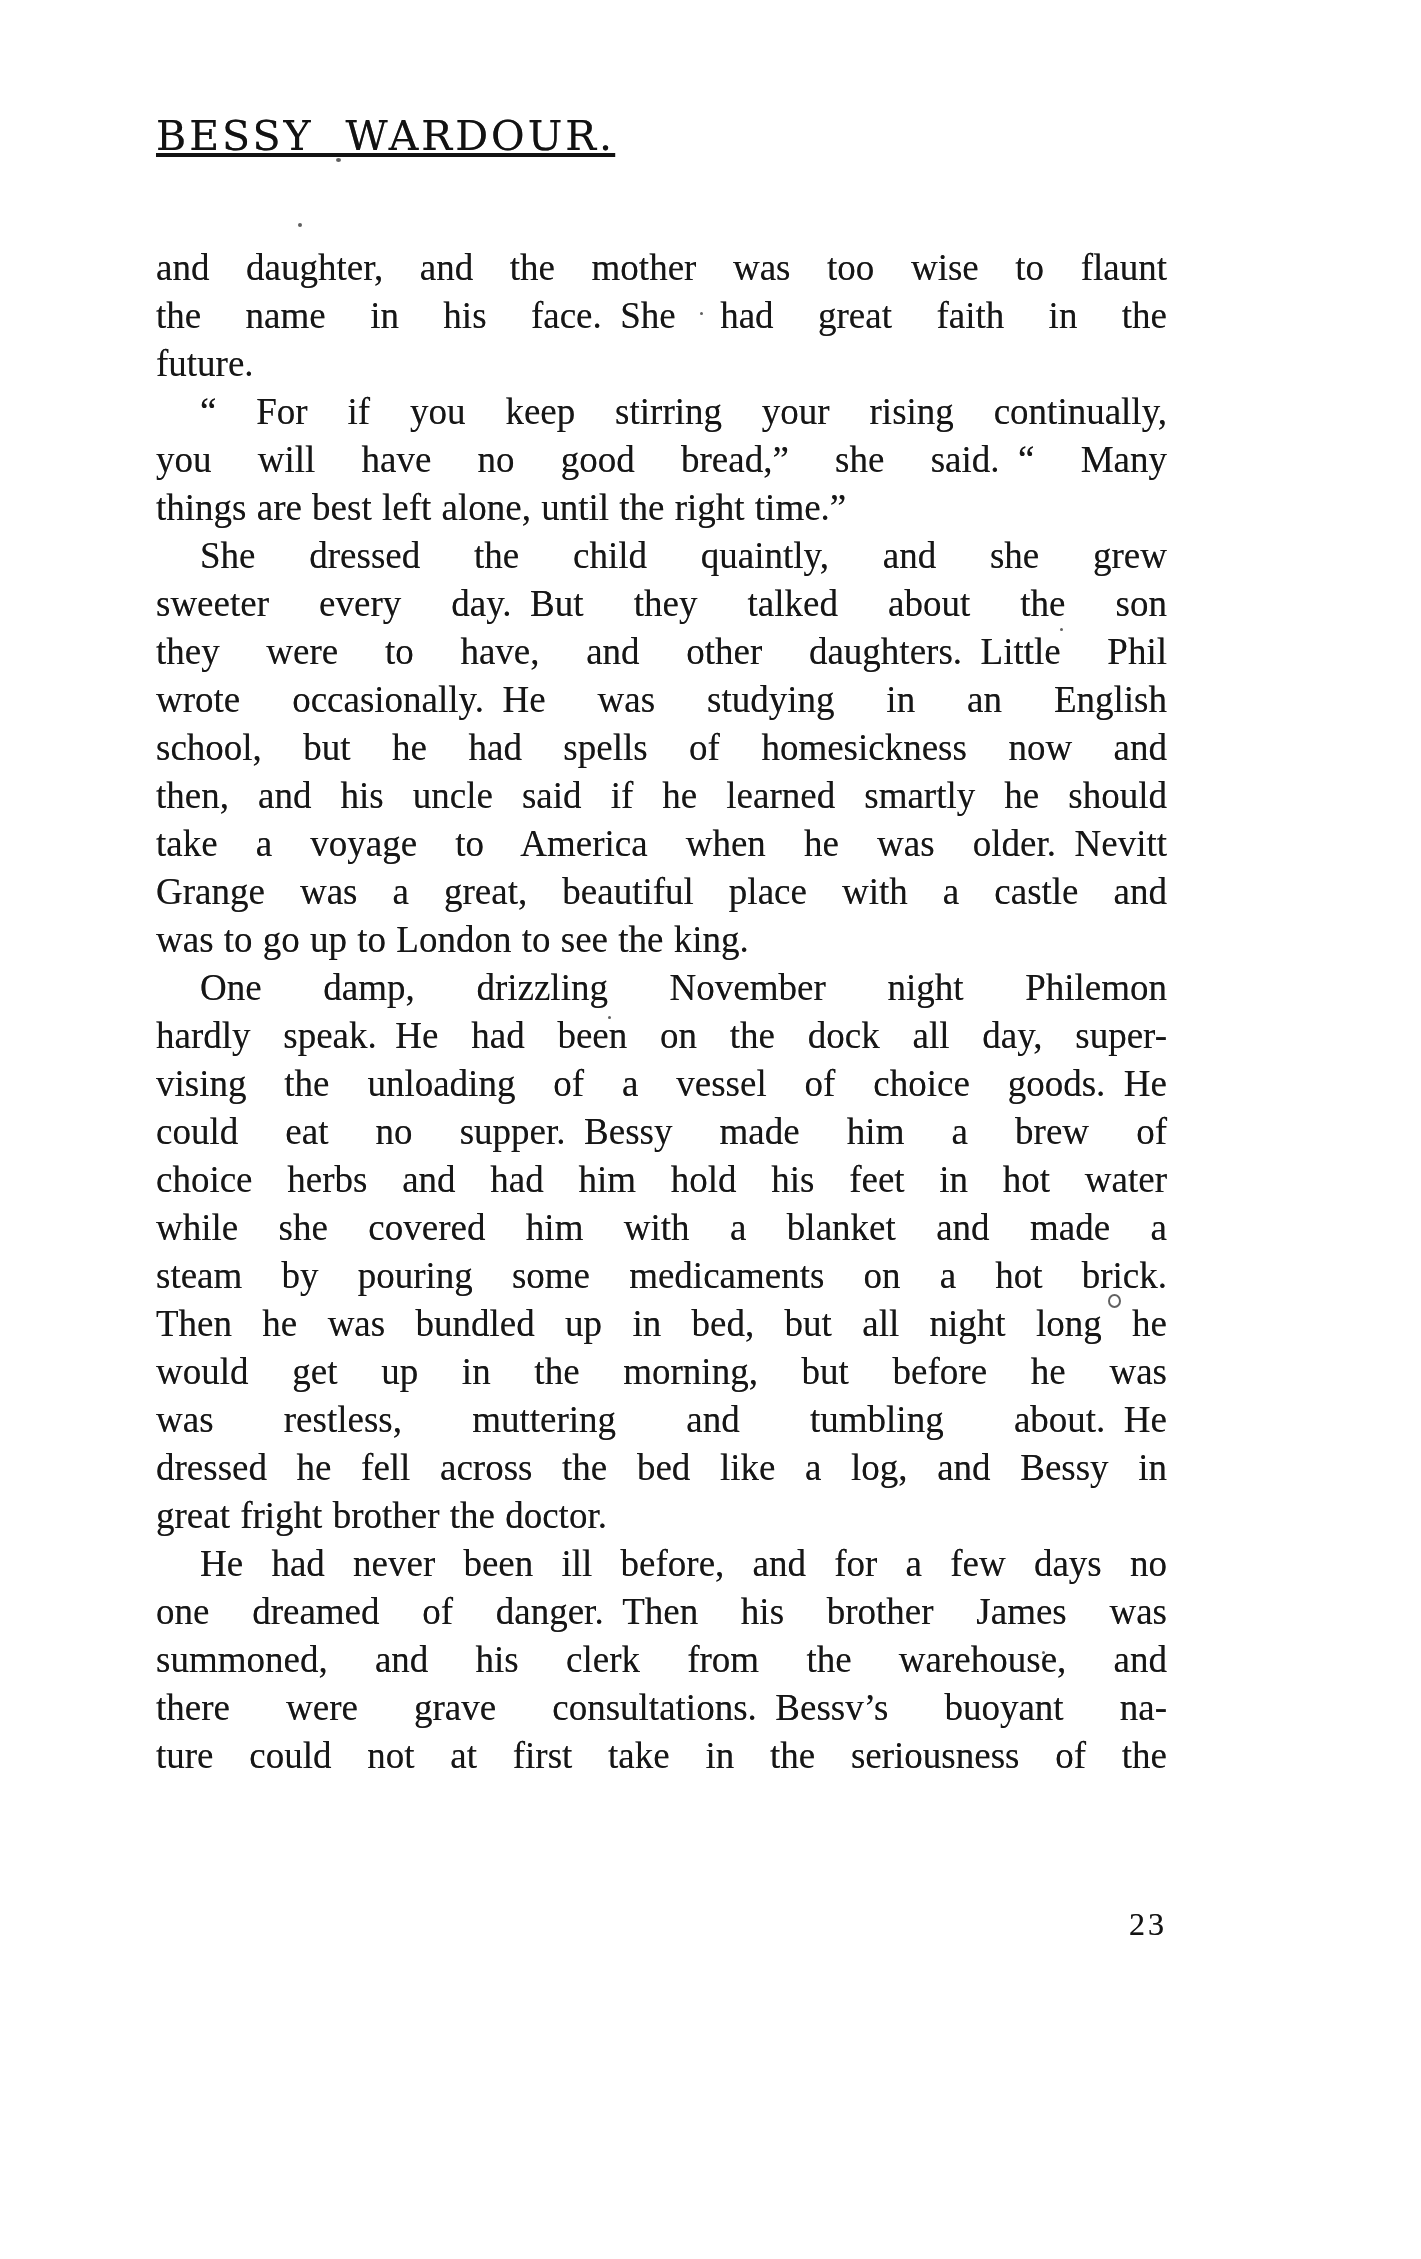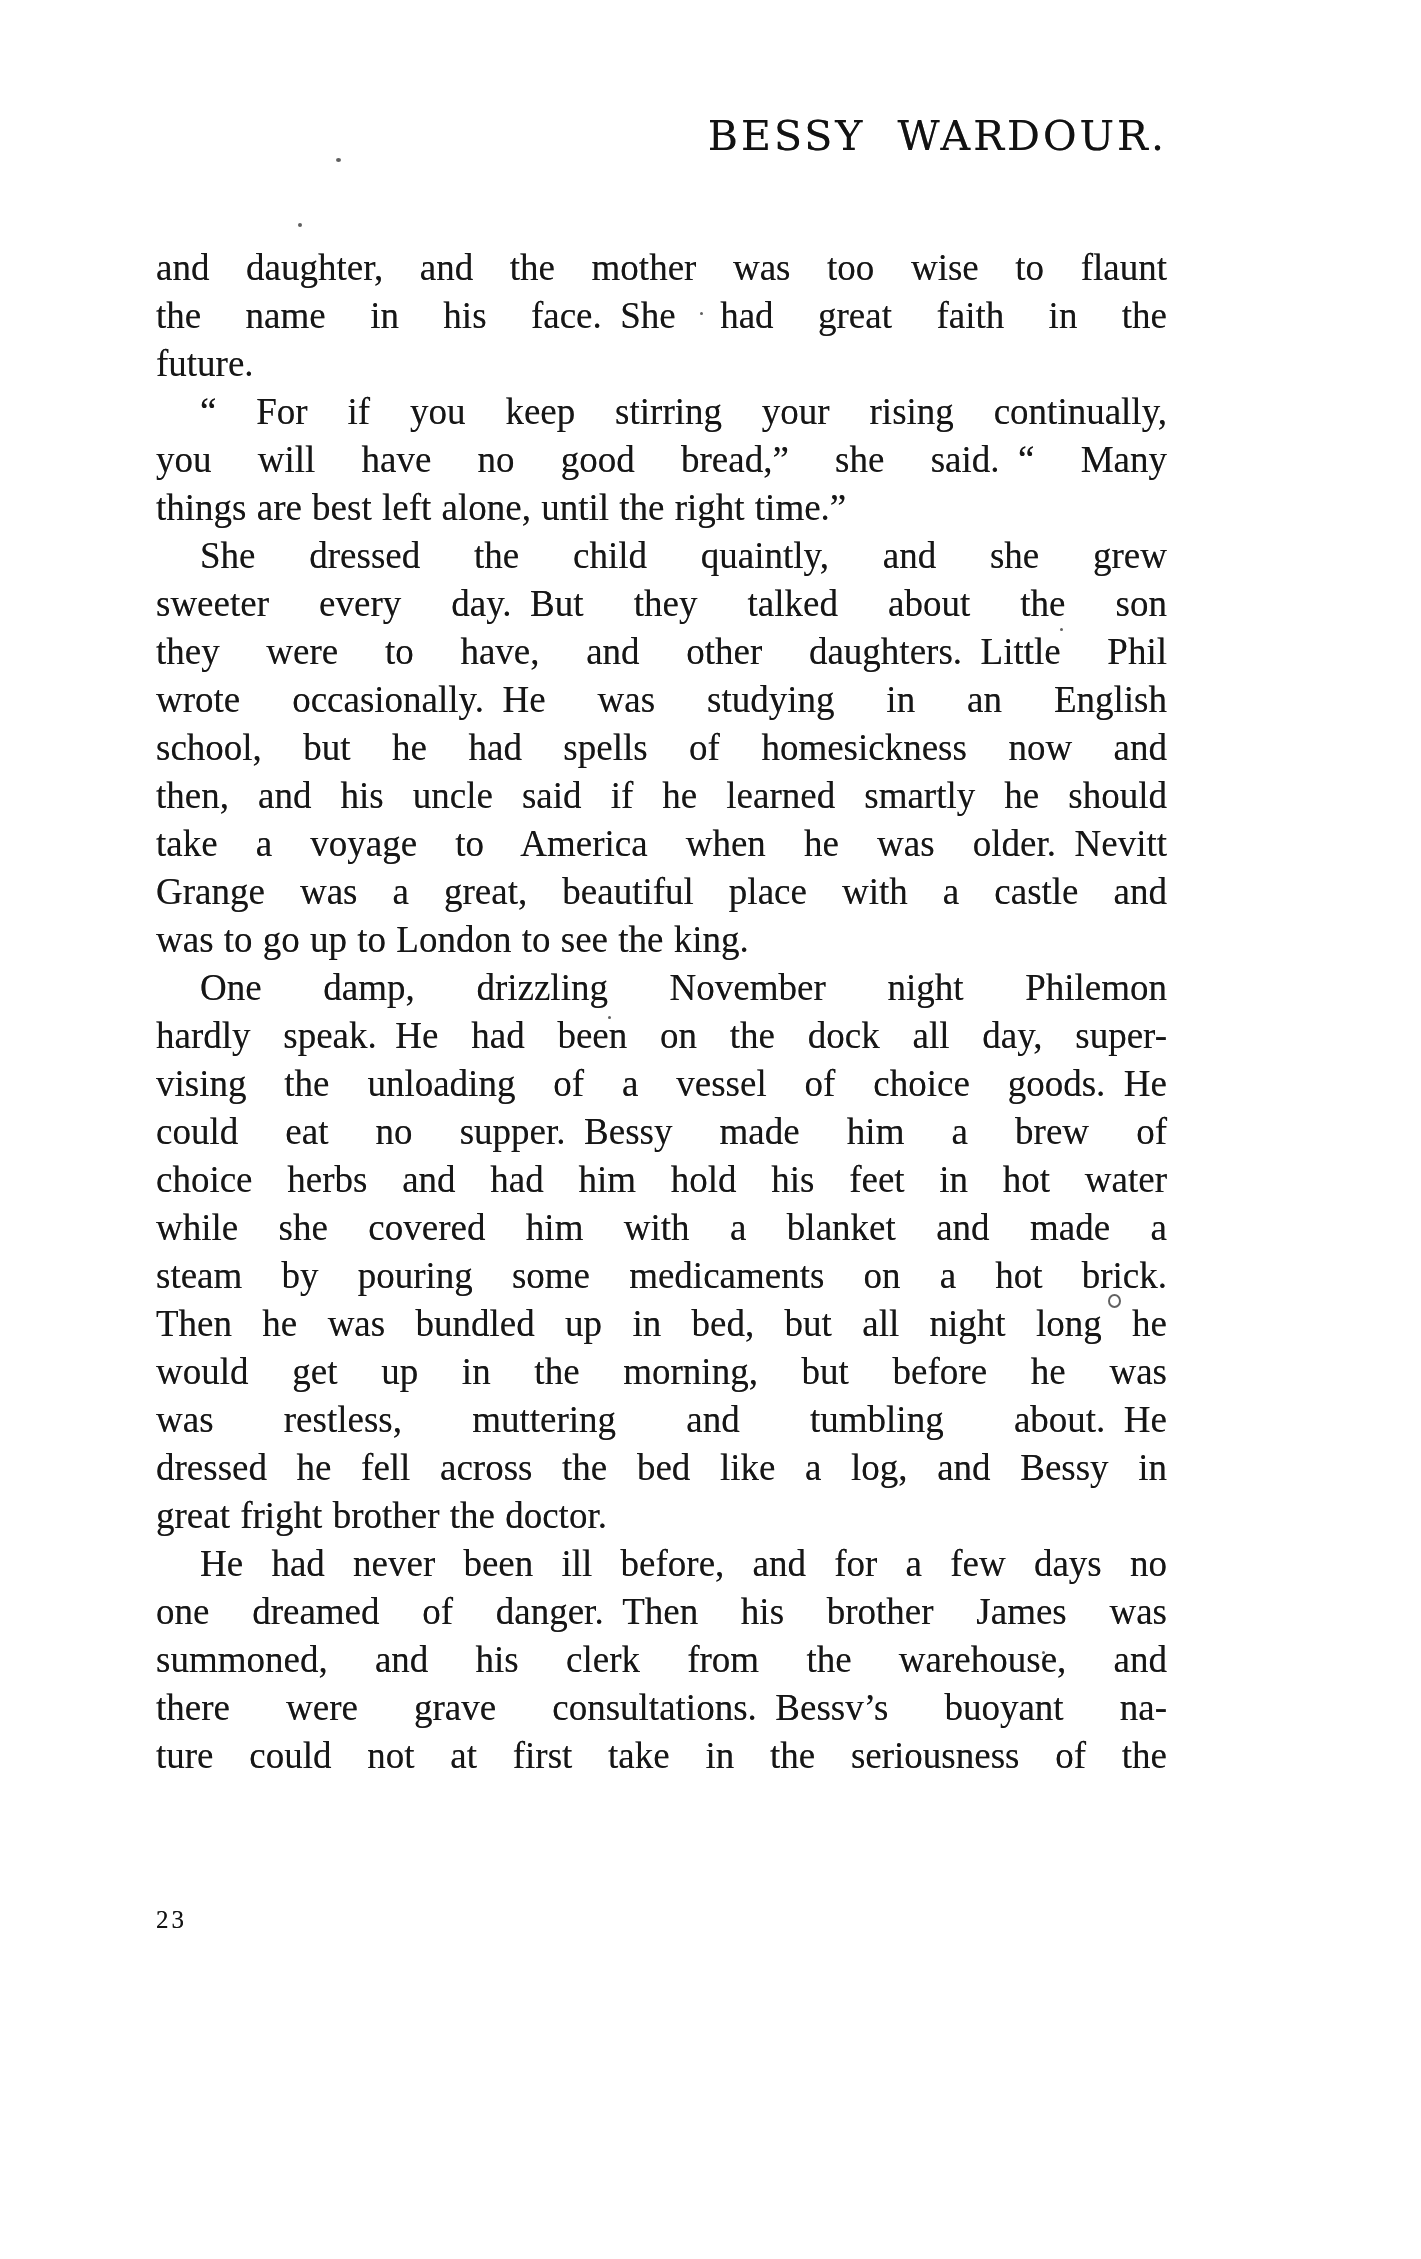--- a/index.html
+++ b/index.html
@@ -12,46 +12,47 @@
   .page {
     position: relative;
     width: 1421px; height: 2259px;
     overflow: hidden;
     background: #ffffff;
   }
   .running-head {
     position: absolute;
     left: 156px; top: 112px;
     width: 1011px;
-    text-align: right;
+    text-align: left;
     font-family: "DejaVu Serif", serif;
     font-size: 41px;
     letter-spacing: 3px;
     word-spacing: 16px;
     color: #121212;
     text-shadow: 0 0 0.5px rgba(10,10,10,0.6);
+    text-decoration: underline;
   }
   .text-block {
     position: absolute;
     left: 156px; top: 244px;
     width: 1011px;
     font-size: 37px;
     line-height: 48px;
     text-shadow: 0 0 0.6px rgba(10,10,10,0.55);
     word-spacing: 1px;
   }
   .ln { text-align: left; }
   .ln.j { text-align: justify; text-align-last: justify; }
   .ln.ind { padding-left: 44px; }
   .folio {
     position: absolute;
     left: 156px; top: 1906px;
     width: 1011px;
-    text-align: left;
-    font-size: 25px;
+    text-align: right;
+    font-size: 32px;
     letter-spacing: 3px;
     color: #131313;
     text-shadow: 0 0 0.5px rgba(10,10,10,0.6);
   }
   .speck {
     position: absolute;
     background: #2a2a2a;
     border-radius: 50%;
     opacity: 0.75;
   }

